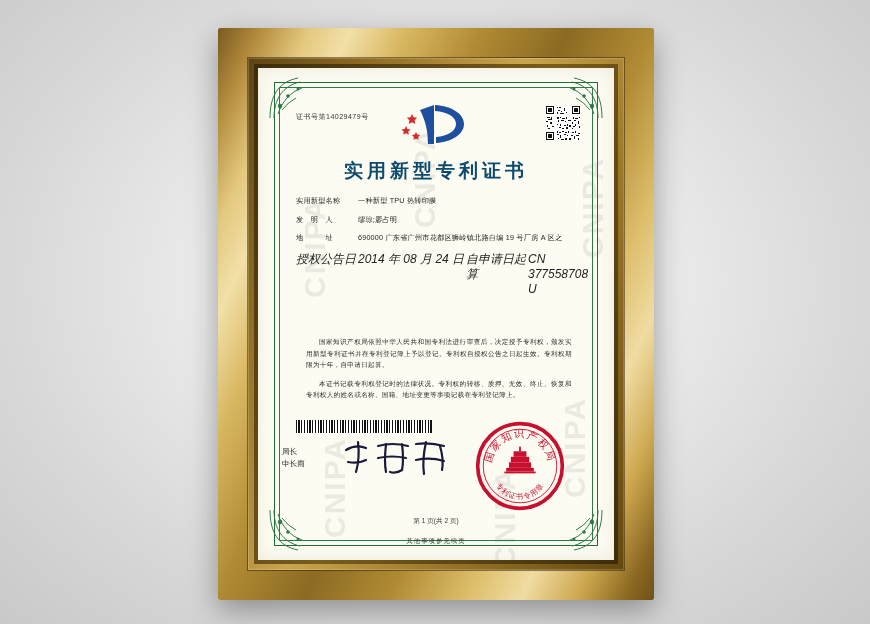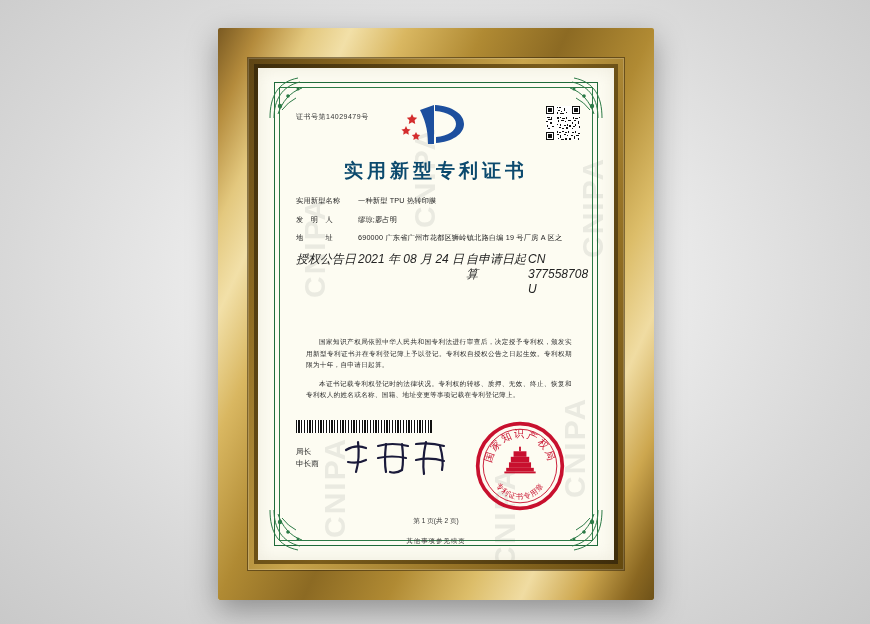--- a/index.html
+++ b/index.html
@@ -209,21 +209,21 @@
     background:
       repeating-linear-gradient(to right,
         #111 0px, #111 1px, #fff 1px, #fff 2px,
         #111 2px, #111 4px, #fff 4px, #fff 5px,
         #111 5px, #111 6px, #fff 6px, #fff 8px,
         #111 8px, #111 9px, #fff 9px, #fff 11px);
   }
 
   .sign-block {
     position: absolute;
-    left: 38px;
+    left: 24px;
     top: 378px;
     font-size: 7.6px;
     line-height: 1.6;
     color: #222;
   }
   .signature {
     position: absolute;
     left: 82px;
     top: 370px;
     width: 116px;
@@ -432,21 +432,21 @@
           <span class="lbl">发　明　人</span>
           <span class="val">缪琼;廖占明</span>
         </div>
         <div class="field">
           <span class="lbl">地　　　址</span>
           <span class="val">690000 广东省广州市花都区狮岭镇北路自编 19 号厂房 A 区之</span>
         </div>
         <div class="field-row2">
           <span class="half a">
             <span class="lbl">授权公告日</span>
-            <span class="val">2021 年 08 月 24 日</span>
+            <span class="val">2014 年 08 月 24 日</span>
           </span>
           <span class="half">
             <span class="lbl">自申请日起算</span>
             <span class="val">CN 377558708 U</span>
           </span>
         </div>
       </div>
 
       <div class="para">
         <p>国家知识产权局依照中华人民共和国专利法进行审查后，决定授予专利权，颁发实用新型专利证书并在专利登记簿上予以登记。专利权自授权公告之日起生效。专利权期限为十年，自申请日起算。</p>

